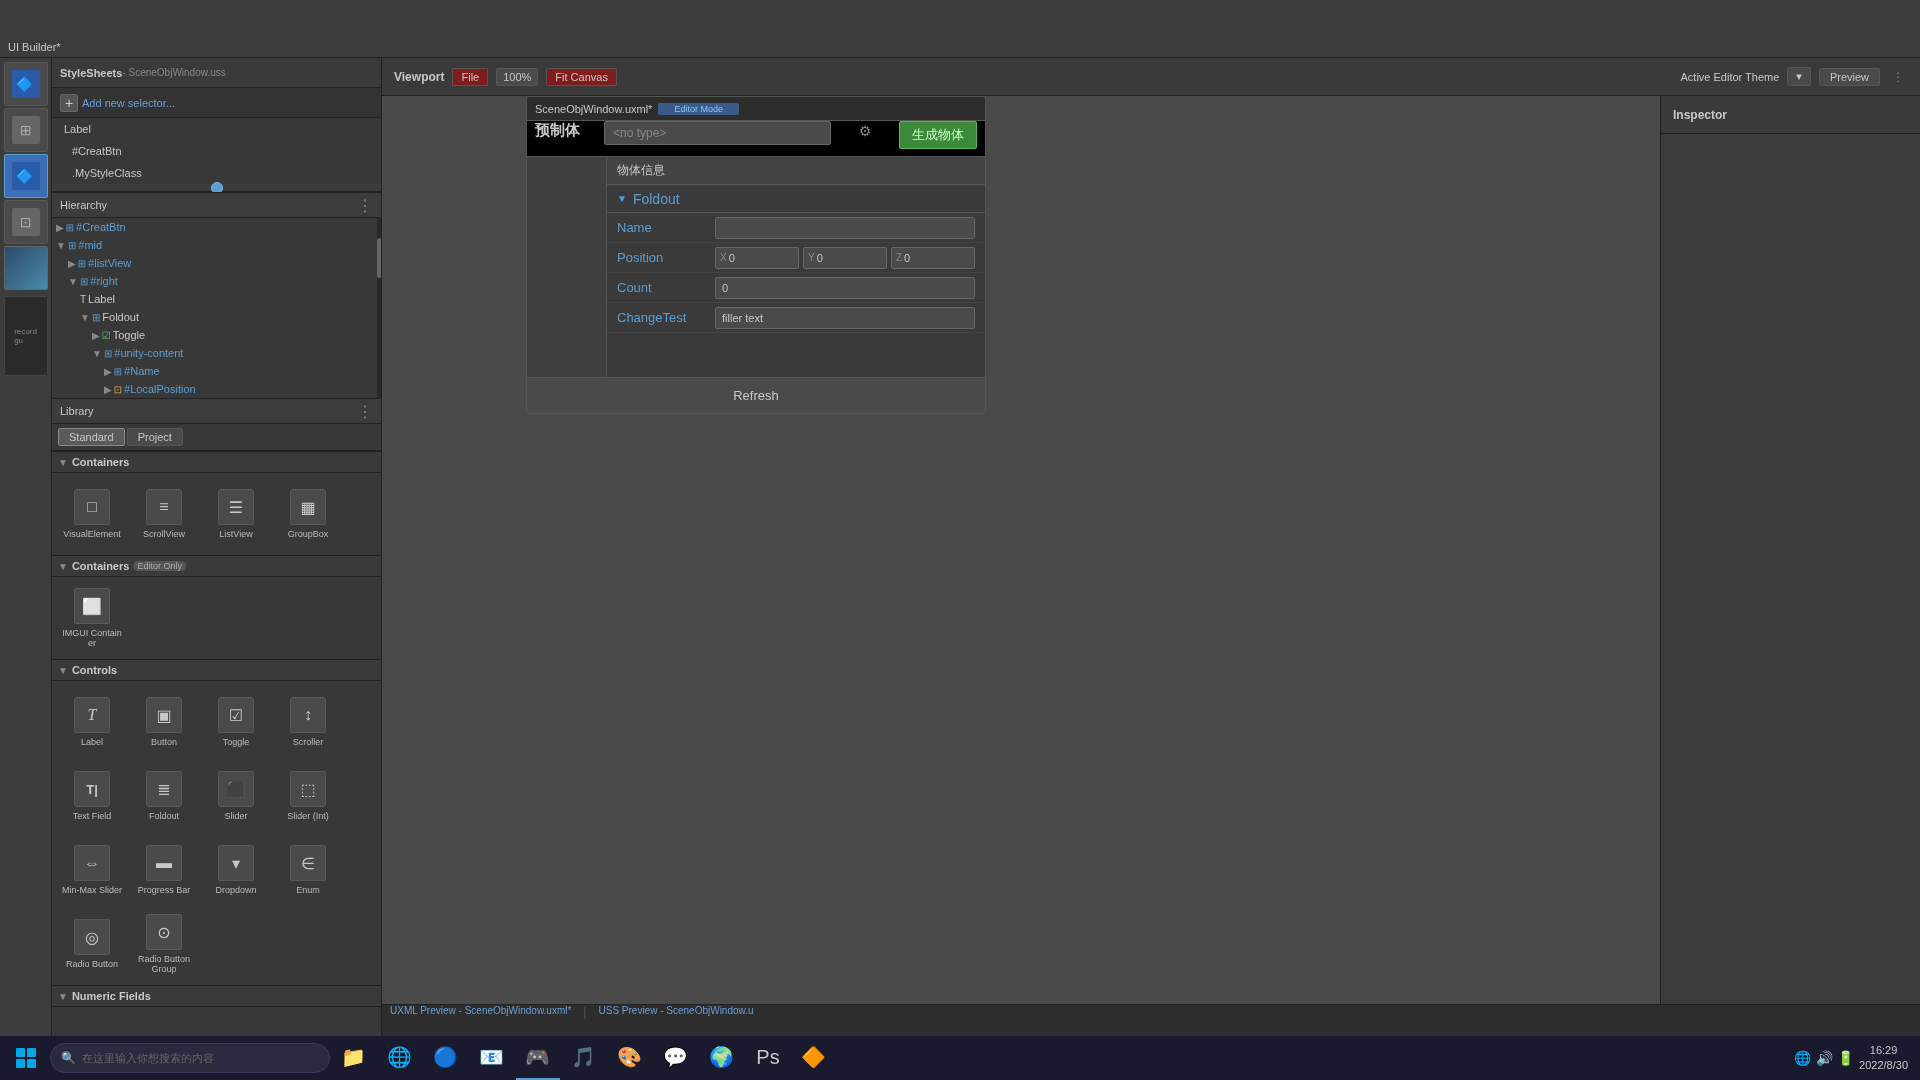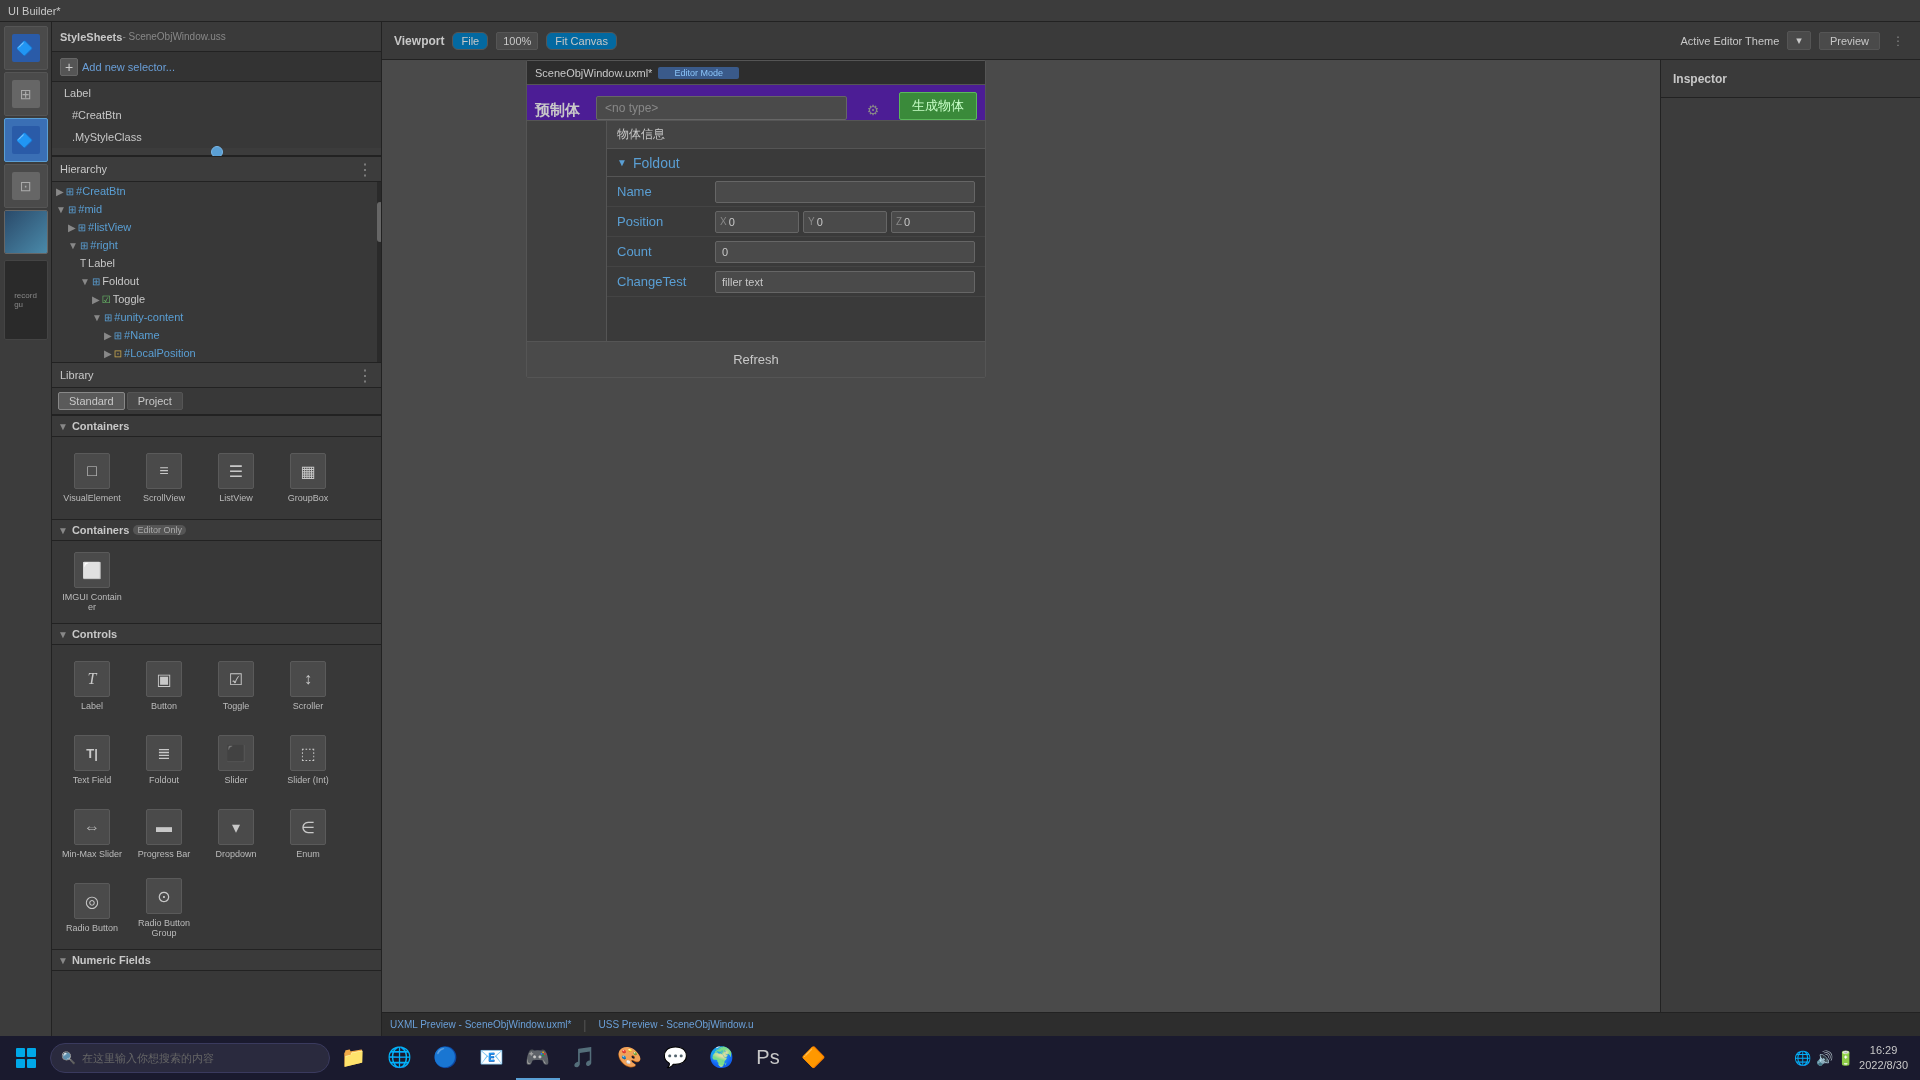--- a/index.html
+++ b/index.html
@@ -311,23 +311,23 @@
       border-bottom: 1px solid #222;
       display: flex;
       align-items: center;
       padding: 0 12px;
       gap: 8px;
       flex-shrink: 0;
     }
     .vp-title { font-size: 12px; color: #c8c8c8; font-weight: bold; }
     .vp-file-btn {
       padding: 2px 8px;
-      background: #0369a1;
+      background: #7f1d1d;
       border: 1px solid #555;
-      border-radius: 6px;
+      border-radius: 1px;
       font-size: 11px;
       color: #c8c8c8;
       cursor: pointer;
     }
     .vp-zoom {
       font-size: 11px;
       color: #c8c8c8;
       padding: 2px 6px;
       background: #4a4a4a;
       border: 1px solid #555;
@@ -387,25 +387,25 @@
       font-size: 9px;
       background: #3a5a8a;
       color: #8ac4f8;
       padding: 1px 16px;
       border-radius: 2px;
     }
 
     
     .scene-top-bar {
       height: 36px;
-      background: #4c1d95;
-      display: flex;
-      align-items: flex-end;
+      background: #000000;
+      display: flex;
+      align-items: flex-start;
       padding: 0 8px;
-      gap: 16px;
+      gap: 24px;
       border-bottom: 1px solid #555;
     }
     .scene-prefab-label {
       font-size: 15px;
       color: #c8c8c8;
       font-weight: bold;
     }
     .scene-type-field {
       flex: 1;
       height: 24px;
@@ -555,25 +555,24 @@
       background: #3a3a3a;
       border-bottom: 1px solid #222;
       display: flex;
       align-items: center;
       padding: 0 12px;
     }
     .inspector-title { font-size: 12px; color: #c8c8c8; font-weight: bold; }
 
     
     .bottom-bar {
-      height: 24px;
+      height: 32px;
       background: #2d2d2d;
       border-top: 1px solid #222;
       display: flex;
-      align-items: center;
       padding: 0 8px;
       gap: 12px;
       flex-shrink: 0;
     }
     .bottom-item {
       font-size: 10px;
       color: #6a9fd8;
       cursor: pointer;
     }
     .bottom-spacer { flex: 1; }
@@ -650,21 +649,21 @@
       height: 40px;
       background: #666;
       border-radius: 3px;
       position: absolute;
       top: 20px;
     }
   </style>
 </head>
 <body>
 
-<div style="display:flex; flex-direction:column; width:1920px; height:1080px;">
+<div style="display:flex; flex-direction:column; width:1920px; height:1080px;margin-top:36px;">
 
   <div class="top-bar">
     <span class="top-bar-title">UI Builder*</span>
   </div>
 
   <div class="main-layout" style="flex:1; overflow:hidden;">
 
     <div class="left-icons">
       <div class="left-icon-item">
         <div class="icon-box blue">🔷</div>

